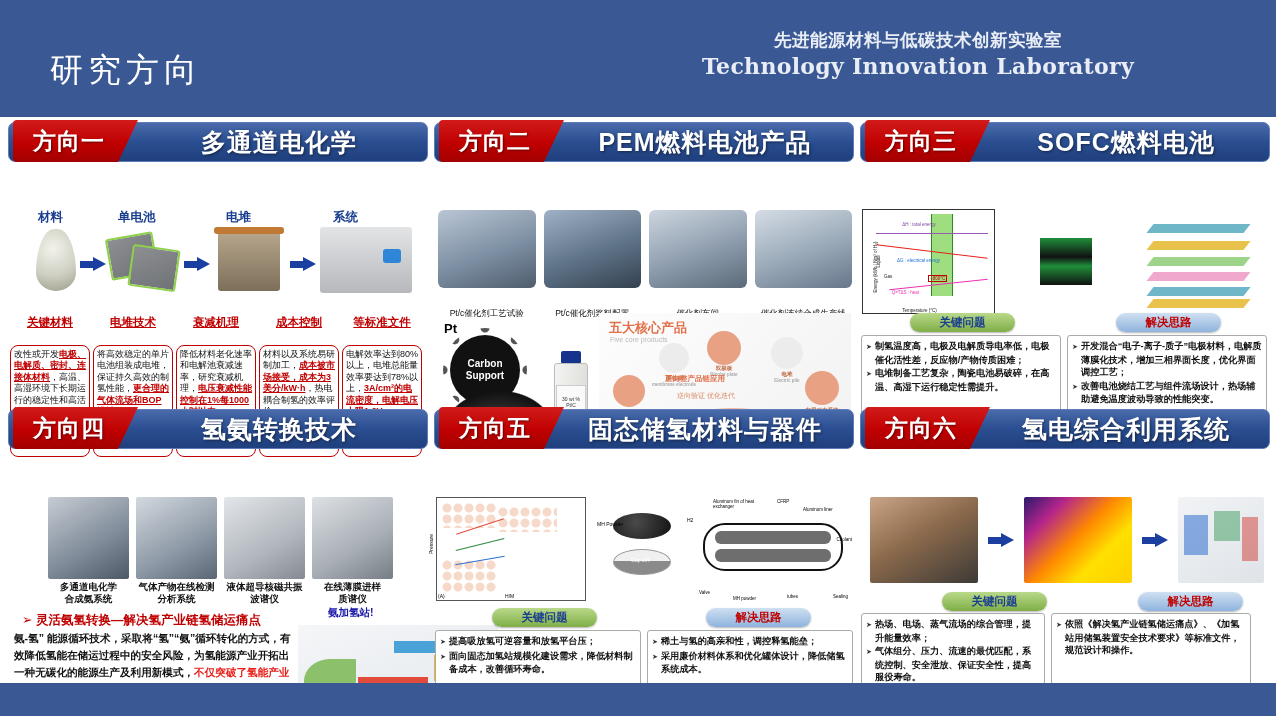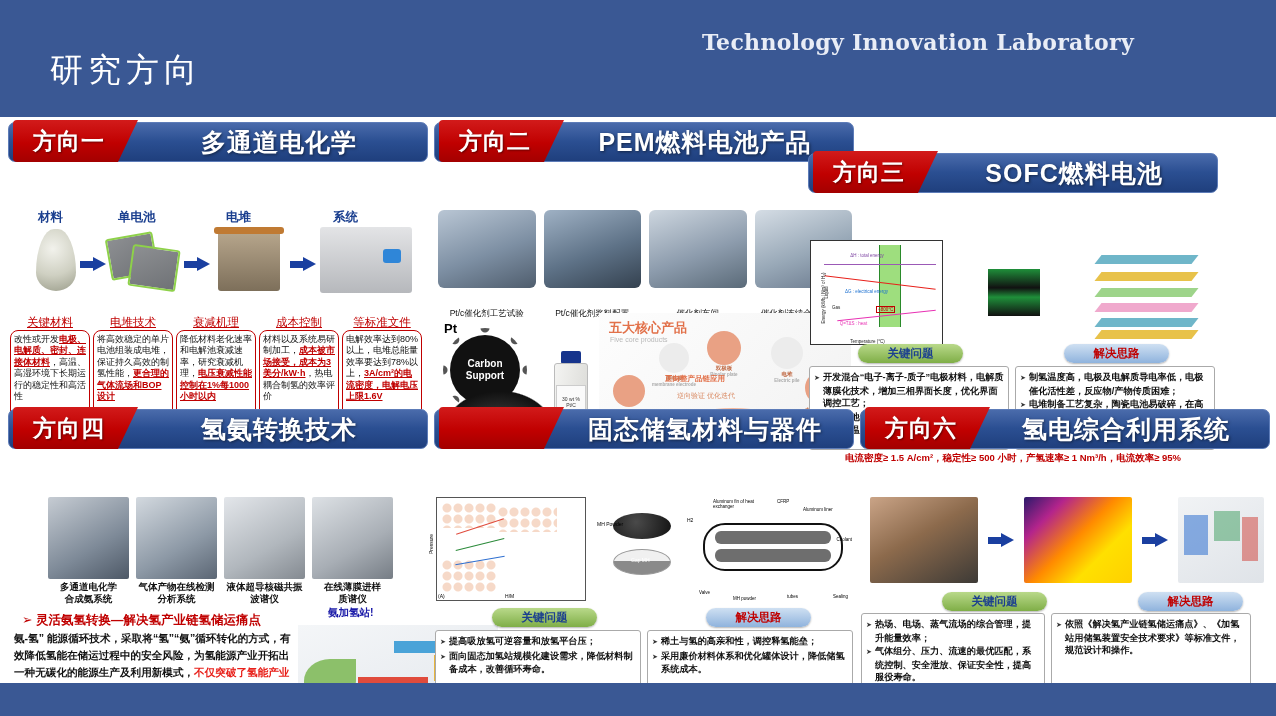--- a/index.html
+++ b/index.html
@@ -25,21 +25,21 @@
     text-align:center; color:#e9edf6;
   }
   .hdr-lab .cn{ font-size:17.5px; font-weight:bold; letter-spacing:.5px; line-height:24px;}
   .hdr-lab .en1,.hdr-lab .en2{ font-size:22px; font-weight:bold; line-height:29px; letter-spacing:.3px;
      font-family:"DejaVu Serif",serif;}
 
   
   .panel{ position:absolute; }
   .p1{ left:8px;   top:120px; width:420px; height:283px;}
   .p2{ left:434px; top:120px; width:420px; height:283px;}
-  .p3{ left:808px; top:120px; width:410px; height:283px;margin-top:31px;}
+  .p3{ left:860px; top:120px; width:410px; height:283px;}
   .p4{ left:8px;   top:407px; width:420px; height:275px;}
   .p5{ left:434px; top:407px; width:420px; height:275px;}
   .p6{ left:860px; top:407px; width:410px; height:275px;}
 
   
   .ribbon{ position:relative; height:43px; }
   .ribbon .blue{
     position:absolute; left:0; top:2px; right:0; height:40px;
     background:linear-gradient(180deg,#4a6bab 0%,#2b4f92 48%,#1f3f7d 100%);
     border-radius:7px;
@@ -80,22 +80,22 @@
      border-top:7.5px solid transparent; border-bottom:7.5px solid transparent; border-left:13px solid #1a3fa0;}
 
   .pwr{ background:radial-gradient(circle at 42% 32%,#f2f2ec 0%,#cfd0c2 55%,#9a9c8a 100%); }
   .plate{ background:linear-gradient(150deg,#8d8f92,#6f7276); border:2px solid #8ed14a;}
   .stack{ background:linear-gradient(180deg,#b8a78d,#7d6f5a);}
   .sysb{ background:linear-gradient(180deg,#e3e4e6,#b6b8bc);}
 
   
   .cols{ position:absolute; left:2px; top:152px; width:418px; display:flex; gap:3px;}
   .col{ width:80px;}
-  .col .ch{ text-align:center; color:#c00000; font-size:11.5px; font-weight:normal;
-            text-decoration:underline; margin-bottom:0; white-space:nowrap;}
+  .col .ch{ text-align:center; color:#c00000; font-size:11.5px; font-weight:bold;
+            text-decoration:underline; margin-bottom:15px; white-space:nowrap;}
   .col .cb{ border:1px solid #c00000; border-radius:8px; padding:3px 3px;
             font-size:9px; line-height:11.4px; color:#111; min-height:112px;}
   .col .cb .r{ color:#c00000; font-weight:bold; text-decoration:underline;}
 
   
   .p2row{ position:absolute; left:4px; top:47px; width:414px; height:96px; display:flex; gap:8px;}
   .p2row .cell{ width:98px;}
   .p2row .cell .ph{ height:78px; border-radius:6px;}
   .p2cap{ position:absolute; left:4px; top:145px; width:414px; display:flex; gap:8px;}
   .p2cap div{ width:98px; text-align:center; font-size:8.5px; color:#111; line-height:10px;}
@@ -194,20 +194,21 @@
   .schem{ background:#f3f5f7;}
 
   .footer{ position:absolute; left:0; top:683px; width:1276px; height:33px; background:#3A5894;}
 </style>
 </head>
 <body>
 
 <div class="top-header">
   <div class="hdr-title">研究方向</div>
   <div class="hdr-lab">
+    <div class="cn">先进能源材料与低碳技术创新实验室</div>
     <div class="en2">Technology Innovation Laboratory</div>
   </div>
 </div>
 
 <div class="panel p1">
   <div class="ribbon">
     <div class="blue"></div>
     <div class="red"></div>
     <div class="rnum">方向一</div>
     <div class="rtitle">多通道电化学</div>
@@ -367,26 +368,26 @@
       </div>
     </div>
 
     <div class="tagrow">
       <div class="tag green" style="left:50px;">关键问题</div>
       <div class="tag blue" style="left:256px;">解决思路</div>
     </div>
 
     <div class="twobox">
       <div class="bx">
+        <p>制氢温度高，电极及电解质导电率低，电极催化活性差，反应物/产物传质困难；</p>
+        <p>电堆制备工艺复杂，陶瓷电池易破碎，在高温、高湿下运行稳定性需提升。</p>
+      </div>
+      <div class="bx">
         <p>开发混合“电子-离子-质子”电极材料，电解质薄膜化技术，增加三相界面长度，优化界面调控工艺；</p>
         <p>改善电池烧结工艺与组件流场设计，热场辅助避免温度波动导致的性能突变。</p>
-      </div>
-      <div class="bx">
-        <p>制氢温度高，电极及电解质导电率低，电极催化活性差，反应物/产物传质困难；</p>
-        <p>电堆制备工艺复杂，陶瓷电池易破碎，在高温、高湿下运行稳定性需提升。</p>
       </div>
     </div>
     <div class="redline">电流密度≥ 1.5 A/cm²，稳定性≥ 500 小时，产氢速率≥ 1 Nm³/h，电流效率≥ 95%</div>
   </div>
 </div>
 
 <div class="panel p4">
   <div class="ribbon">
     <div class="blue"></div>
     <div class="red"></div>
@@ -422,20 +423,21 @@
       <div style="position:absolute;left:136px;top:30px;width:30px;height:26px;background:#e8b53c;"></div>
       <div style="position:absolute;left:14px;top:80px;width:170px;height:18px;background:#cfd6dc;"></div>
     </div>
   </div>
 </div>
 
 <div class="panel p5">
   <div class="ribbon">
     <div class="blue"></div>
     <div class="red"></div>
+    <div class="rnum">方向五</div>
     <div class="rtitle">固态储氢材料与器件</div>
   </div>
   <div class="body">
     <div class="p5fig">
       <div class="a">
         <div style="position:absolute;left:4px;top:60%;width:56px;height:34px;background:radial-gradient(circle at 6px 6px,#f6d9c8 4px,transparent 5px) 0 0/11px 11px;"></div>
         <div style="position:absolute;left:4px;top:4px;width:56px;height:26px;background:radial-gradient(circle at 6px 6px,#f6d9c8 4px,transparent 5px) 0 0/11px 11px;"></div>
         <div style="position:absolute;right:28px;top:8px;width:60px;height:26px;background:radial-gradient(circle at 6px 6px,#f6d9c8 4px,transparent 5px) 0 0/11px 11px;"></div>
         <div style="position:absolute;left:18px;top:28px;width:50px;height:1px;background:#e04b3c;transform:rotate(-18deg);"></div>
         <div style="position:absolute;left:18px;top:46px;width:50px;height:1px;background:#2b8a3a;transform:rotate(-14deg);"></div>

